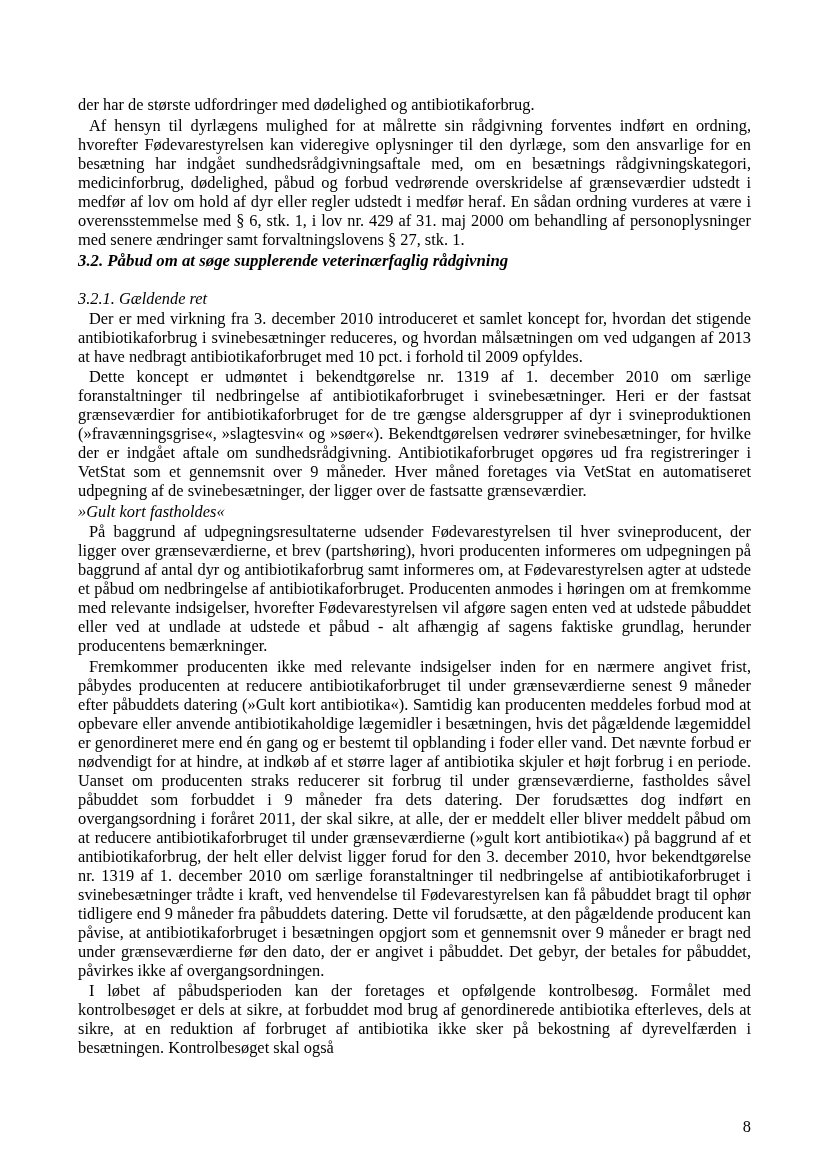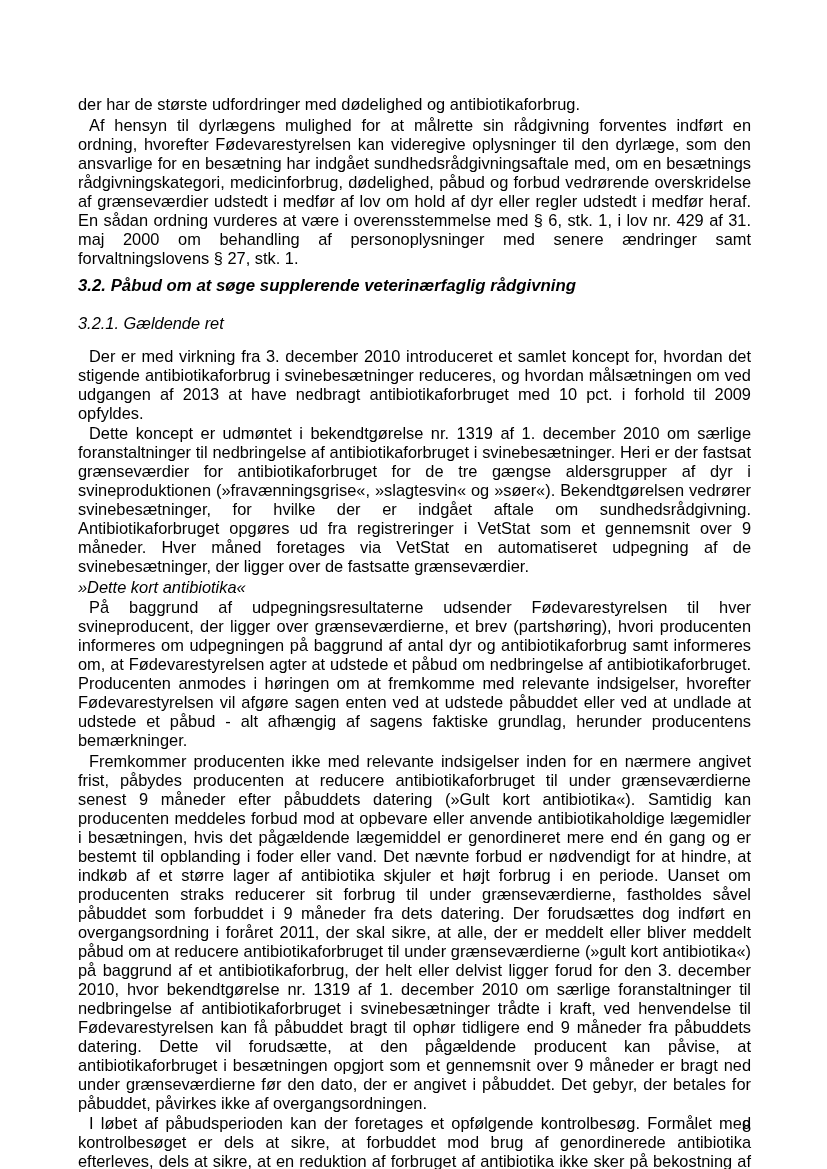--- a/index.html
+++ b/index.html
@@ -5,50 +5,50 @@
   html, body {
     margin: 0;
     padding: 0;
     background: #ffffff;
   }
   .page {
     position: relative;
     width: 758px;
     height: 1169px;
     background: #ffffff;
-    font-family: Liberation Sans, sans-serif;
+    font-family: Liberation Serif, serif;
     color: #000000;
     overflow: hidden;
   }
   .body-text {
     position: absolute;
     left: 78px;
     top: 95px;
     width: 673px;
   }
   .para {
     margin: 0 0 1.5px 0;
     font-size: 16.4px;
     line-height: 19px;
     text-align: justify;
     text-indent: 11px;
   }
   .para--continuation {
     text-indent: 0;
   }
   .h-section {
-    margin: 8px 0 0 0;
+    margin: 2px 0 0 0;
     font-size: 16.8px;
     line-height: 19px;
     font-weight: bold;
     font-style: italic;
     text-align: left;
   }
   .h-subsection {
-    margin: 19px 0 14px 0;
+    margin: 19px 0 1px 0;
     font-size: 16.4px;
     line-height: 19px;
     font-style: italic;
     text-align: left;
   }
   .h-inline {
     margin: 1.5px 0 1.5px 0;
     font-size: 16.4px;
     line-height: 19px;
     font-style: italic;
@@ -68,19 +68,19 @@
 <body>
 
 <div class="page">
   <div class="body-text">
     <p class="para para--continuation">der har de største udfordringer med dødelighed og antibiotikaforbrug.</p>
     <p class="para">Af hensyn til dyrlægens mulighed for at målrette sin rådgivning forventes indført en ordning, hvorefter Fødevarestyrelsen kan videregive oplysninger til den dyrlæge, som den ansvarlige for en besætning har indgået sundhedsrådgivningsaftale med, om en besætnings rådgivningskategori, medicinforbrug, dødelighed, påbud og forbud vedrørende overskridelse af grænseværdier udstedt i medfør af lov om hold af dyr eller regler udstedt i medfør heraf. En sådan ordning vurderes at være i overensstemmelse med § 6, stk. 1, i lov nr. 429 af 31. maj 2000 om behandling af personoplysninger med senere ændringer samt forvaltningslovens § 27, stk. 1.</p>
     <p class="h-section">3.2. Påbud om at søge supplerende veterinærfaglig rådgivning</p>
     <p class="h-subsection">3.2.1. Gældende ret</p>
     <p class="para">Der er med virkning fra 3. december 2010 introduceret et samlet koncept for, hvordan det stigende antibiotikaforbrug i svinebesætninger reduceres, og hvordan målsætningen om ved udgangen af 2013 at have nedbragt antibiotikaforbruget med 10 pct. i forhold til 2009 opfyldes.</p>
     <p class="para">Dette koncept er udmøntet i bekendtgørelse nr. 1319 af 1. december 2010 om særlige foranstaltninger til nedbringelse af antibiotikaforbruget i svinebesætninger. Heri er der fastsat grænseværdier for antibiotikaforbruget for de tre gængse aldersgrupper af dyr i svineproduktionen (»fravænningsgrise«, »slagtesvin« og »søer«). Bekendtgørelsen vedrører svinebesætninger, for hvilke der er indgået aftale om sundhedsrådgivning. Antibiotikaforbruget opgøres ud fra registreringer i VetStat som et gennemsnit over 9 måneder. Hver måned foretages via VetStat en automatiseret udpegning af de svinebesætninger, der ligger over de fastsatte grænseværdier.</p>
-    <p class="h-inline">»Dette kort antibiotika«</p>
+    <p class="h-inline">»Gult kort fastholdes«</p>
     <p class="para">På baggrund af udpegningsresultaterne udsender Fødevarestyrelsen til hver svineproducent, der ligger over grænseværdierne, et brev (partshøring), hvori producenten informeres om udpegningen på baggrund af antal dyr og antibiotikaforbrug samt informeres om, at Fødevarestyrelsen agter at udstede et påbud om nedbringelse af antibiotikaforbruget. Producenten anmodes i høringen om at fremkomme med relevante indsigelser, hvorefter Fødevarestyrelsen vil afgøre sagen enten ved at udstede påbuddet eller ved at undlade at udstede et påbud - alt afhængig af sagens faktiske grundlag, herunder producentens bemærkninger.</p>
     <p class="para">Fremkommer producenten ikke med relevante indsigelser inden for en nærmere angivet frist, påbydes producenten at reducere antibiotikaforbruget til under grænseværdierne senest 9 måneder efter påbuddets datering (»Gult kort antibiotika«). Samtidig kan producenten meddeles forbud mod at opbevare eller anvende antibiotikaholdige lægemidler i besætningen, hvis det pågældende lægemiddel er genordineret mere end én gang og er bestemt til opblanding i foder eller vand. Det nævnte forbud er nødvendigt for at hindre, at indkøb af et større lager af antibiotika skjuler et højt forbrug i en periode. Uanset om producenten straks reducerer sit forbrug til under grænseværdierne, fastholdes såvel påbuddet som forbuddet i 9 måneder fra dets datering. Der forudsættes dog indført en overgangsordning i foråret 2011, der skal sikre, at alle, der er meddelt eller bliver meddelt påbud om at reducere antibiotikaforbruget til under grænseværdierne (»gult kort antibiotika«) på baggrund af et antibiotikaforbrug, der helt eller delvist ligger forud for den 3. december 2010, hvor bekendtgørelse nr. 1319 af 1. december 2010 om særlige foranstaltninger til nedbringelse af antibiotikaforbruget i svinebesætninger trådte i kraft, ved henvendelse til Fødevarestyrelsen kan få påbuddet bragt til ophør tidligere end 9 måneder fra påbuddets datering. Dette vil forudsætte, at den pågældende producent kan påvise, at antibiotikaforbruget i besætningen opgjort som et gennemsnit over 9 måneder er bragt ned under grænseværdierne før den dato, der er angivet i påbuddet. Det gebyr, der betales for påbuddet, påvirkes ikke af overgangsordningen.</p>
     <p class="para">I løbet af påbudsperioden kan der foretages et opfølgende kontrolbesøg. Formålet med kontrolbesøget er dels at sikre, at forbuddet mod brug af genordinerede antibiotika efterleves, dels at sikre, at en reduktion af forbruget af antibiotika ikke sker på bekostning af dyrevelfærden i besætningen. Kontrolbesøget skal også</p>
   </div>
   <div class="page-number">8</div>
 </div>
 
 </body></html>

